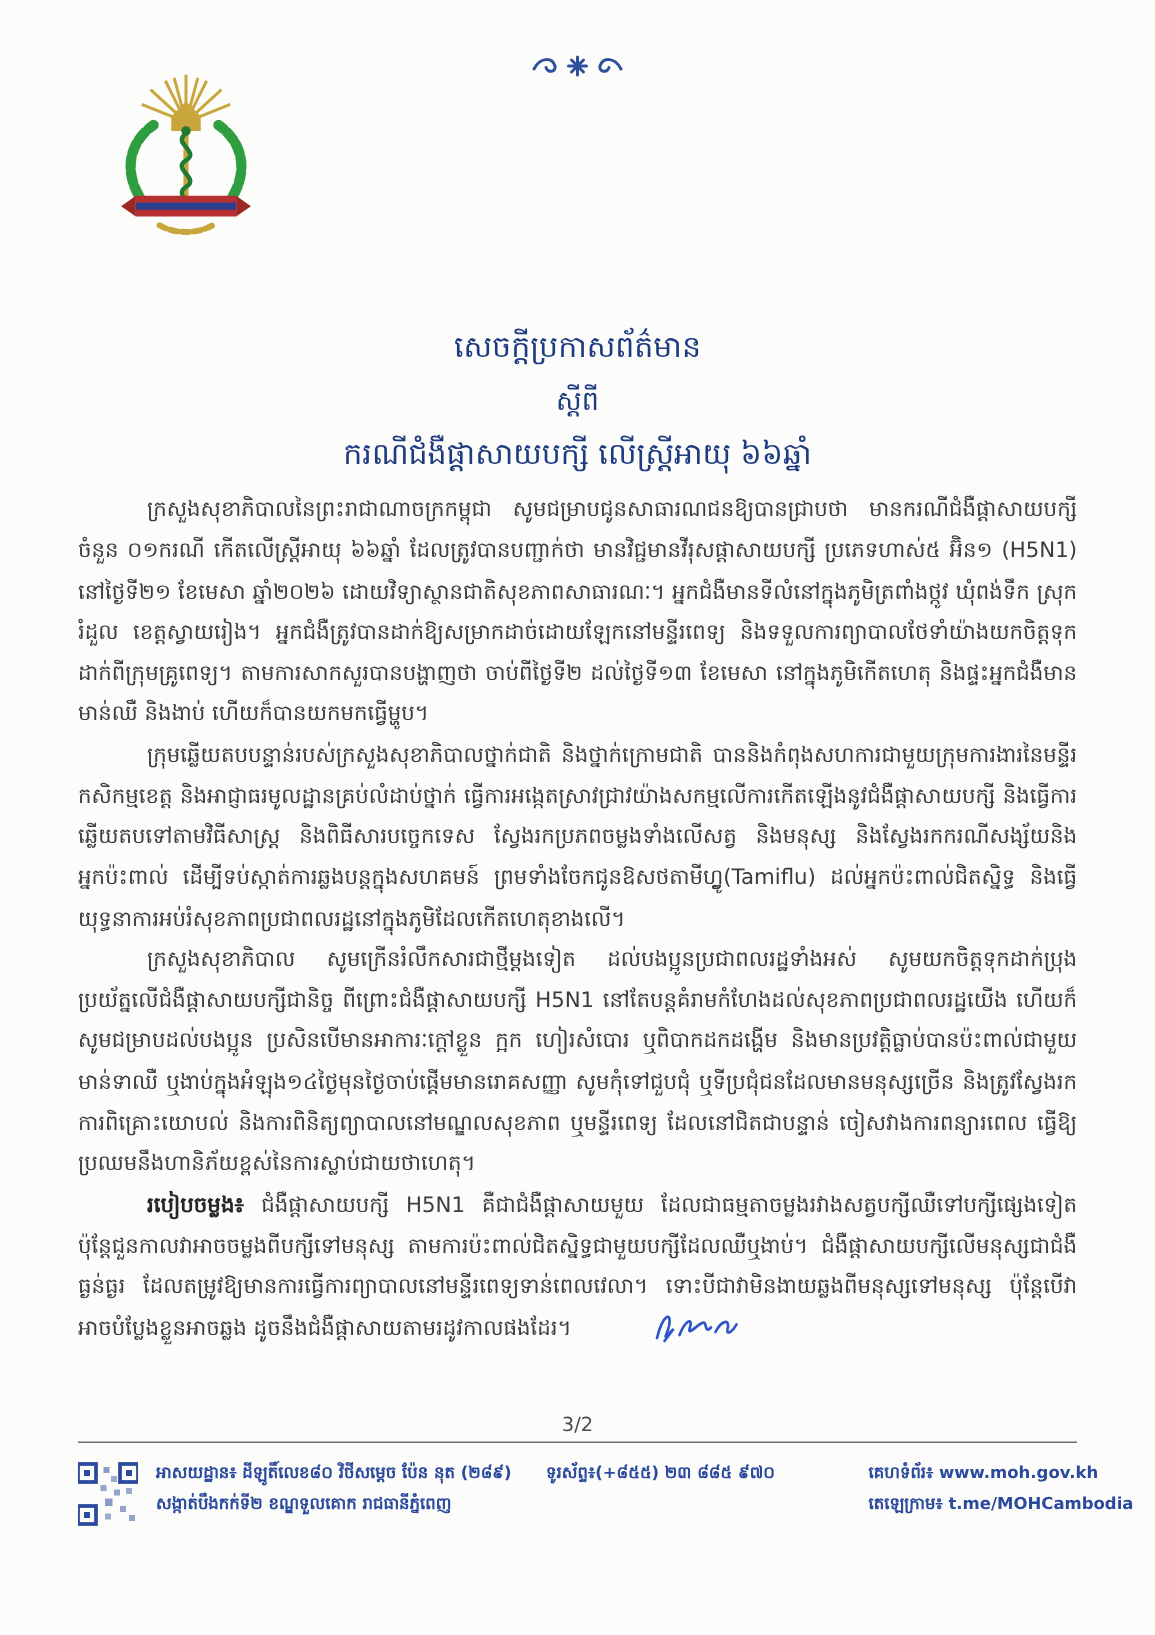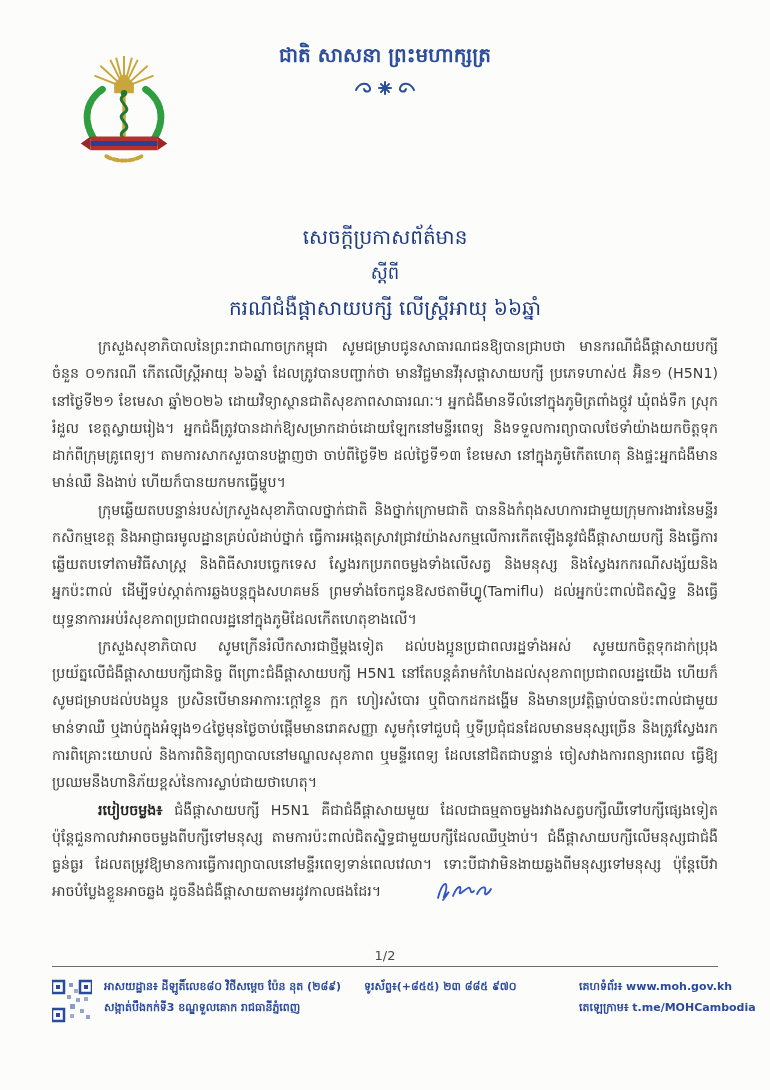--- a/index.html
+++ b/index.html
@@ -77,21 +77,20 @@
           <path d="M26,88 L94,88 L94,102 L26,102 Z" fill="#b5302f"></path>
           <path d="M26,92.5 L94,92.5 L94,97.5 L26,97.5 Z" fill="#2c3f8f"></path>
           <path d="M26,88 L16,95 L26,102 Z" fill="#9c2826"></path>
           <path d="M94,88 L104,95 L94,102 Z" fill="#9c2826"></path>
 
           <path d="M42,108 C52,114 68,114 78,108" fill="none" stroke="#c8a63c" stroke-width="4" stroke-dasharray="5 3" stroke-linecap="round"></path>
         </svg>
       </span>
     </div>
 
-    <div class="kingdom-line2">ជាតិ សាសនា ព្រះមហាក្សត្រ</div>
     <div class="ornament">
       <svg width="66" height="16" viewBox="0 0 66 16">
         <g stroke="#2d4e9a" stroke-width="2" fill="none" stroke-linecap="round">
           <path d="M4,10 C8,2 16,2 18,8 C19,12 13,13 12,9"></path>
           <path d="M62,10 C58,2 50,2 48,8 C47,12 53,13 54,9"></path>
           <line x1="33" y1="2" x2="33" y2="14"></line>
           <line x1="27" y1="8" x2="39" y2="8"></line>
           <line x1="29" y1="4" x2="37" y2="12"></line>
           <line x1="37" y1="4" x2="29" y2="12"></line>
         </g>
@@ -113,21 +112,21 @@
       <svg width="58" height="26" viewBox="0 0 58 26">
         <g stroke="#2f55c8" stroke-width="1.8" fill="none" stroke-linecap="round">
           <path d="M3,20 C7,4 13,2 11,12 C9,20 6,22 14,14 L8,22"></path>
           <path d="M18,18 C22,8 27,6 25,13 C23,19 29,12 33,10 C37,8 34,18 39,13"></path>
           <path d="M42,16 C46,8 52,7 50,14 C49,19 54,15 56,11"></path>
         </g>
       </svg>
     </span></p>
   </div>
 
-  <div class="pagenum">1/2</div>
+  <div class="pagenum">3/2</div>
   <hr class="rule">
 
   <div class="footer">
     <div class="qr-wrap">
       <svg width="40" height="44" viewBox="0 0 40 44">
         <g fill="#2b4a9e">
           <rect x="0" y="2" width="12" height="12" fill="none" stroke="#2b4a9e" stroke-width="2.5"></rect>
           <rect x="4" y="6" width="4" height="4"></rect>
           <rect x="28" y="2" width="12" height="12" fill="none" stroke="#2b4a9e" stroke-width="2.5"></rect>
           <rect x="32" y="6" width="4" height="4"></rect>
@@ -140,21 +139,21 @@
           <rect x="32" y="18" width="4" height="4" opacity=".45"></rect>
           <rect x="18" y="25" width="5" height="5" opacity=".55"></rect>
           <rect x="28" y="30" width="4" height="4" opacity=".5"></rect>
           <rect x="34" y="36" width="4" height="4" opacity=".5"></rect>
           <rect x="18" y="35" width="4" height="4" opacity=".45"></rect>
         </g>
       </svg>
     </div>
     <div class="fcol1">
       <div class="line">អាសយដ្ឋាន៖ ដីឡូតិ៍លេខ៨០ វិថីសម្តេច ប៉ែន នុត (២៨៩)</div>
-      <div class="line">សង្កាត់បឹងកក់ទី3 ខណ្ឌទួលគោក រាជធានីភ្នំពេញ</div>
+      <div class="line">សង្កាត់បឹងកក់ទី២ ខណ្ឌទួលគោក រាជធានីភ្នំពេញ</div>
     </div>
     <div class="fcol2">
       <div class="line">ទូរស័ព្ទ៖(+៨៥៥) ២៣ ៨៨៥ ៩៧០</div>
     </div>
     <div class="fcol3">
       <div class="line">គេហទំព័រ៖ www.moh.gov.kh</div>
       <div class="line">តេឡេក្រាម៖ t.me/MOHCambodia</div>
     </div>
   </div>
 

